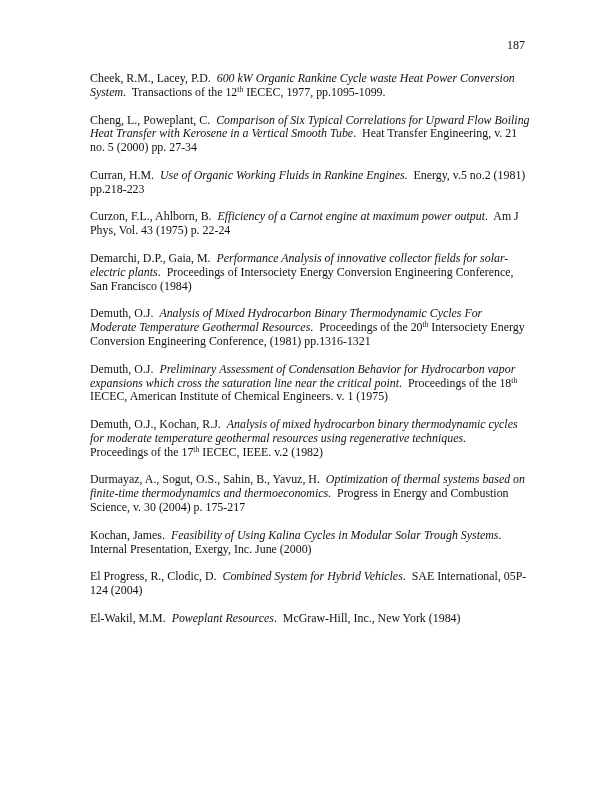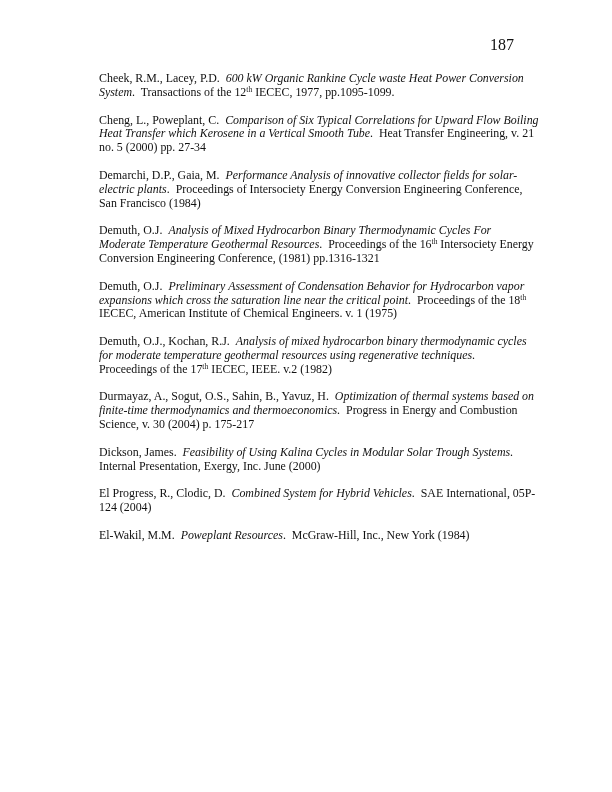--- a/index.html
+++ b/index.html
@@ -2,54 +2,56 @@
 <html><head>
   <meta charset="utf-8">
   <style>
     html, body { margin: 0; padding: 0; background: #ffffff; }
     body {
       width: 612px; height: 792px; position: relative; overflow: hidden;
       font-family: "Liberation Serif", "DejaVu Serif", serif;
       color: #111111;
     }
     .page-number {
-      position: absolute; top: 38px; right: 98px;
-      font-size: 16px; line-height: 14px;
+      position: absolute; top: 38px; right: 87px;
+      font-size: 12px; line-height: 14px;
     }
     .references {
       position: absolute; top: 72px; left: 90px; width: 440px;
-      font-size: 11.9px; line-height: 13.85px; margin-left: 9px;
+      font-size: 11.9px; line-height: 13.85px;
     }
     .ref {
       margin: 0 0 13.85px 0;
     }
     .ref i { font-style: italic; }
     sup { font-size: 7.5px; line-height: 0; vertical-align: 4px; }
   </style>
 </head>
 <body>
 
 <div class="page-number">187</div>
 
 <div class="references">
   <p class="ref"><span>Cheek, R.M., Lacey, P.D.</span>&nbsp; <i>600 kW Organic Rankine Cycle waste Heat Power Conversion System</i>.&nbsp; <span>Transactions of the 12</span><sup>th</sup><span> IECEC, 1977, pp.1095-1099.</span></p>
 
 
-  <p class="ref"><span>Cheng, L., Poweplant, C.</span>&nbsp; <i>Comparison of Six Typical Correlations for Upward Flow Boiling Heat Transfer which Kerosene in a Vertical Smooth Tube</i>.&nbsp; <span>Heat Transfer Engineering, v. 21 no. 5 (2000) pp.  27-34</span></p>
+  <p class="ref"><span>Cheng, L., Poweplant, C.</span>&nbsp; <i>Comparison of Six Typical Correlations for Upward Flow Boiling Heat Transfer with Kerosene in a Vertical Smooth Tube</i>.&nbsp; <span>Heat Transfer Engineering, v. 21 no. 5 (2000) pp.  27-34</span></p>
 
+  <p class="ref"><span>Curran, H.M.</span>&nbsp; <i>Use of Organic Working Fluids in Rankine Engines</i>.&nbsp; <span>Energy, v.5 no.2 (1981) pp.218-223</span></p>
 
+  <p class="ref"><span>Curzon, F.L., Ahlborn, B.</span>&nbsp; <i>Efficiency of a Carnot engine at maximum power output</i>.&nbsp; <span>Am J Phys, Vol. 43 (1975) p. 22-24</span></p>
 
   <p class="ref"><span>Demarchi, D.P., Gaia, M.</span>&nbsp; <i>Performance Analysis of innovative collector fields for solar-electric plants</i>.&nbsp; <span>Proceedings of Intersociety Energy Conversion Engineering Conference, San Francisco (1984)</span></p>
 
-  <p class="ref"><span>Demuth, O.J.</span>&nbsp; <i>Analysis of Mixed Hydrocarbon Binary Thermodynamic Cycles For Moderate Temperature Geothermal Resources</i>.&nbsp; <span>Proceedings of the 16</span><sup>th</sup><span> Intersociety Energy Conversion Engineering Conference, (1981) pp.1316-1321</span></p>
+  <p class="ref"><span>Demuth, O.J.</span>&nbsp; <i>Analysis of Mixed Hydrocarbon Binary Thermodynamic Cycles For Moderate Temperature Geothermal Resources</i>.&nbsp; <span>Proceedings of the 20</span><sup>th</sup><span> Intersociety Energy Conversion Engineering Conference, (1981) pp.1316-1321</span></p>
 
   <p class="ref"><span>Demuth, O.J.</span>&nbsp; <i>Preliminary Assessment of Condensation Behavior for Hydrocarbon vapor expansions which cross the saturation line near the critical point</i>.&nbsp; <span>Proceedings of the 18</span><sup>th</sup><span> IECEC, American Institute of Chemical Engineers.  v. 1 (1975)</span></p>
 
   <p class="ref"><span>Demuth, O.J., Kochan, R.J.</span>&nbsp; <i>Analysis of mixed hydrocarbon binary thermodynamic cycles for moderate temperature geothermal resources using regenerative techniques</i>.&nbsp; <span>Proceedings of the 17</span><sup>th</sup><span> IECEC, IEEE.  v.2 (1982)</span></p>
 
   <p class="ref"><span>Durmayaz, A., Sogut, O.S., Sahin, B., Yavuz, H.</span>&nbsp; <i>Optimization of thermal systems based on finite-time thermodynamics and thermoeconomics</i>.&nbsp; <span>Progress in Energy and Combustion Science, v. 30 (2004) p. 175-217</span></p>
 
-  <p class="ref"><span>Dickson, James.</span>&nbsp; <i>Feasibility of Using Kalina Cycles in Modular Solar Trough Systems</i>.&nbsp; <span>Internal Presentation, Exergy, Inc.  June (2000)</span></p>
+  <p class="ref"><span>Kochan, James.</span>&nbsp; <i>Feasibility of Using Kalina Cycles in Modular Solar Trough Systems</i>.&nbsp; <span>Internal Presentation, Exergy, Inc.  June (2000)</span></p>
 
   <p class="ref"><span>El Progress, R., Clodic, D.</span>&nbsp; <i>Combined System for Hybrid Vehicles</i>.&nbsp; <span>SAE International, 05P-124 (2004)</span></p>
 
   <p class="ref"><span>El-Wakil, M.M.</span>&nbsp; <i>Poweplant Resources</i>.&nbsp; <span>McGraw-Hill, Inc., New York (1984)</span></p>
 </div>
 
 </body></html>

